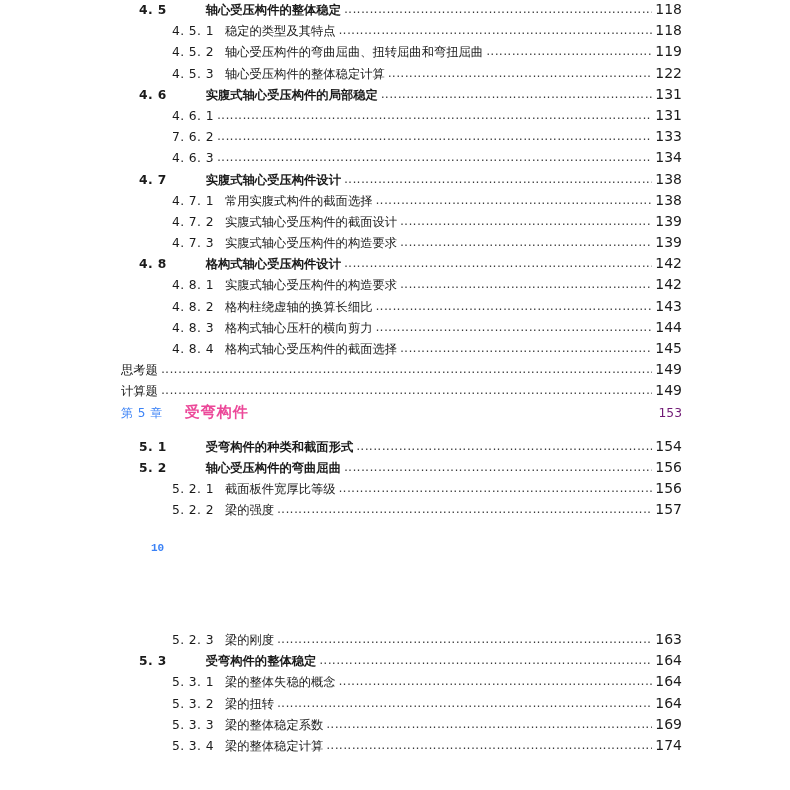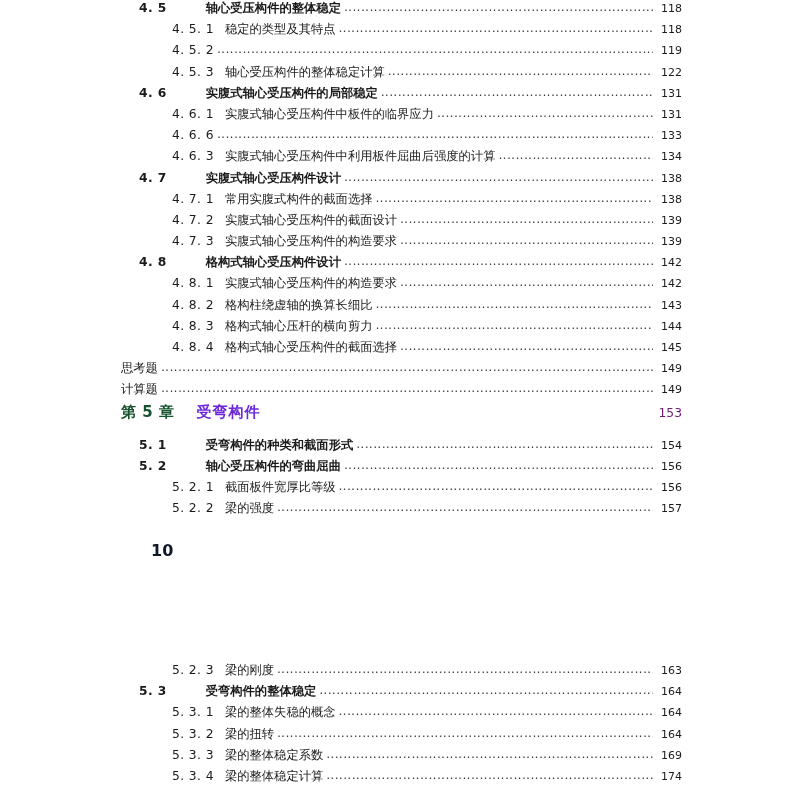--- a/index.html
+++ b/index.html
@@ -19,21 +19,21 @@
     width: 655px;
     background: #ffffff;
     box-sizing: border-box;
   }
   .page-1 {
     top: -8px;
     height: 566px;
     padding: 0 0 0 0;
   }
   .page-2 {
-    top: 592px;
+    top: 560px;
     height: 198px;
   }
   .toc {
     font-size: 12.3px;
     color: #1b1b1b;
     line-height: 1.0;
   }
   .row {
     display: flex;
     align-items: baseline;
@@ -73,51 +73,52 @@
     font-size: 12px;
     color: #3a3a3a;
     letter-spacing: 0.5px;
     transform: translateY(-1px);
   }
   .pg {
     flex: 0 0 auto;
     text-align: right;
     min-width: 26px;
     padding-right: 40px;
-    font-size: 11px;
+    font-size: 14px;
   }
   .chapter-row .pg { padding-right: 40px; }
   .chapter-head {
-    color: #14532d;
-    font-weight: bold;
-    font-size: 15px;
+    color: #3b82f6;
+    font-weight: normal;
+    font-size: 12px;
     letter-spacing: 0.5px;
     flex: 0 0 auto;
   }
   .chapter-title {
-    color: #6d28d9;
+    color: #ec4899;
     font-weight: bold;
     font-size: 15px;
     margin-left: 22px;
     letter-spacing: 1px;
     flex: 0 0 auto;
   }
   .chapter-row .dots {
     color: #0aa2c8;
   }
   .chapter-row .pg {
     color: #701a75;
     font-size: 12.3px;
   }
   .folio {
     padding-left: 84px;
-    color: #0f172a;
-    font-size: 16px;
+    color: #3b82f6;
+    font-size: 11px;
     font-weight: bold;
     margin-top: 20px;
+    font-family: Liberation Mono, monospace;
   }
   .spacer-top { height: 10px; }
 </style>
 </head>
 <body>
 
 <div class="page page-1">
   <div class="toc">
     <div class="spacer-top"></div>
     <div id="list-1">
@@ -128,49 +129,48 @@
           <span class="pg">118</span>
         </div>
         <div class="row lvl3">
           <span class="num">4. 5. 1</span>
           <span class="title">稳定的类型及其特点</span>
           <span class="dots">‥‥‥‥‥‥‥‥‥‥‥‥‥‥‥‥‥‥‥‥‥‥‥‥‥‥‥‥‥‥‥‥‥‥‥‥‥‥‥‥‥‥‥‥‥‥‥‥‥‥‥‥‥‥‥‥‥‥‥‥‥‥‥‥‥‥‥‥‥‥‥‥‥‥‥‥‥‥‥‥‥‥‥‥‥‥‥‥‥‥‥‥‥‥‥‥‥‥‥‥‥‥‥‥‥‥‥‥‥‥‥‥‥‥‥‥‥‥‥‥</span>
           <span class="pg">118</span>
         </div>
         <div class="row lvl3">
           <span class="num">4. 5. 2</span>
+          <span class="title">轴心受压构件的弯曲屈曲、扭转屈曲和弯扭屈曲</span>
           <span class="dots">‥‥‥‥‥‥‥‥‥‥‥‥‥‥‥‥‥‥‥‥‥‥‥‥‥‥‥‥‥‥‥‥‥‥‥‥‥‥‥‥‥‥‥‥‥‥‥‥‥‥‥‥‥‥‥‥‥‥‥‥‥‥‥‥‥‥‥‥‥‥‥‥‥‥‥‥‥‥‥‥‥‥‥‥‥‥‥‥‥‥‥‥‥‥‥‥‥‥‥‥‥‥‥‥‥‥‥‥‥‥‥‥‥‥‥‥‥‥‥‥</span>
           <span class="pg">119</span>
         </div>
         <div class="row lvl3">
           <span class="num">4. 5. 3</span>
           <span class="title">轴心受压构件的整体稳定计算</span>
           <span class="dots">‥‥‥‥‥‥‥‥‥‥‥‥‥‥‥‥‥‥‥‥‥‥‥‥‥‥‥‥‥‥‥‥‥‥‥‥‥‥‥‥‥‥‥‥‥‥‥‥‥‥‥‥‥‥‥‥‥‥‥‥‥‥‥‥‥‥‥‥‥‥‥‥‥‥‥‥‥‥‥‥‥‥‥‥‥‥‥‥‥‥‥‥‥‥‥‥‥‥‥‥‥‥‥‥‥‥‥‥‥‥‥‥‥‥‥‥‥‥‥‥</span>
           <span class="pg">122</span>
         </div>
         <div class="row lvl2">
           <span class="num num-b">4. 6</span>
           <span class="title title-b">实腹式轴心受压构件的局部稳定</span>
           <span class="dots">‥‥‥‥‥‥‥‥‥‥‥‥‥‥‥‥‥‥‥‥‥‥‥‥‥‥‥‥‥‥‥‥‥‥‥‥‥‥‥‥‥‥‥‥‥‥‥‥‥‥‥‥‥‥‥‥‥‥‥‥‥‥‥‥‥‥‥‥‥‥‥‥‥‥‥‥‥‥‥‥‥‥‥‥‥‥‥‥‥‥‥‥‥‥‥‥‥‥‥‥‥‥‥‥‥‥‥‥‥‥‥‥‥‥‥‥‥‥‥‥</span>
           <span class="pg">131</span>
         </div>
         <div class="row lvl3">
           <span class="num">4. 6. 1</span>
-          <span class="title">实腹式轴心受压构件中板件的临界应力</span>
           <span class="dots">‥‥‥‥‥‥‥‥‥‥‥‥‥‥‥‥‥‥‥‥‥‥‥‥‥‥‥‥‥‥‥‥‥‥‥‥‥‥‥‥‥‥‥‥‥‥‥‥‥‥‥‥‥‥‥‥‥‥‥‥‥‥‥‥‥‥‥‥‥‥‥‥‥‥‥‥‥‥‥‥‥‥‥‥‥‥‥‥‥‥‥‥‥‥‥‥‥‥‥‥‥‥‥‥‥‥‥‥‥‥‥‥‥‥‥‥‥‥‥‥</span>
           <span class="pg">131</span>
         </div>
         <div class="row lvl3">
-          <span class="num">4. 6. 6</span>
+          <span class="num">7. 6. 2</span>
           <span class="dots">‥‥‥‥‥‥‥‥‥‥‥‥‥‥‥‥‥‥‥‥‥‥‥‥‥‥‥‥‥‥‥‥‥‥‥‥‥‥‥‥‥‥‥‥‥‥‥‥‥‥‥‥‥‥‥‥‥‥‥‥‥‥‥‥‥‥‥‥‥‥‥‥‥‥‥‥‥‥‥‥‥‥‥‥‥‥‥‥‥‥‥‥‥‥‥‥‥‥‥‥‥‥‥‥‥‥‥‥‥‥‥‥‥‥‥‥‥‥‥‥</span>
           <span class="pg">133</span>
         </div>
         <div class="row lvl3">
           <span class="num">4. 6. 3</span>
-          <span class="title">实腹式轴心受压构件中利用板件屈曲后强度的计算</span>
           <span class="dots">‥‥‥‥‥‥‥‥‥‥‥‥‥‥‥‥‥‥‥‥‥‥‥‥‥‥‥‥‥‥‥‥‥‥‥‥‥‥‥‥‥‥‥‥‥‥‥‥‥‥‥‥‥‥‥‥‥‥‥‥‥‥‥‥‥‥‥‥‥‥‥‥‥‥‥‥‥‥‥‥‥‥‥‥‥‥‥‥‥‥‥‥‥‥‥‥‥‥‥‥‥‥‥‥‥‥‥‥‥‥‥‥‥‥‥‥‥‥‥‥</span>
           <span class="pg">134</span>
         </div>
         <div class="row lvl2">
           <span class="num num-b">4. 7</span>
           <span class="title title-b">实腹式轴心受压构件设计</span>
           <span class="dots">‥‥‥‥‥‥‥‥‥‥‥‥‥‥‥‥‥‥‥‥‥‥‥‥‥‥‥‥‥‥‥‥‥‥‥‥‥‥‥‥‥‥‥‥‥‥‥‥‥‥‥‥‥‥‥‥‥‥‥‥‥‥‥‥‥‥‥‥‥‥‥‥‥‥‥‥‥‥‥‥‥‥‥‥‥‥‥‥‥‥‥‥‥‥‥‥‥‥‥‥‥‥‥‥‥‥‥‥‥‥‥‥‥‥‥‥‥‥‥‥</span>
           <span class="pg">138</span>
         </div>
         <div class="row lvl3">

